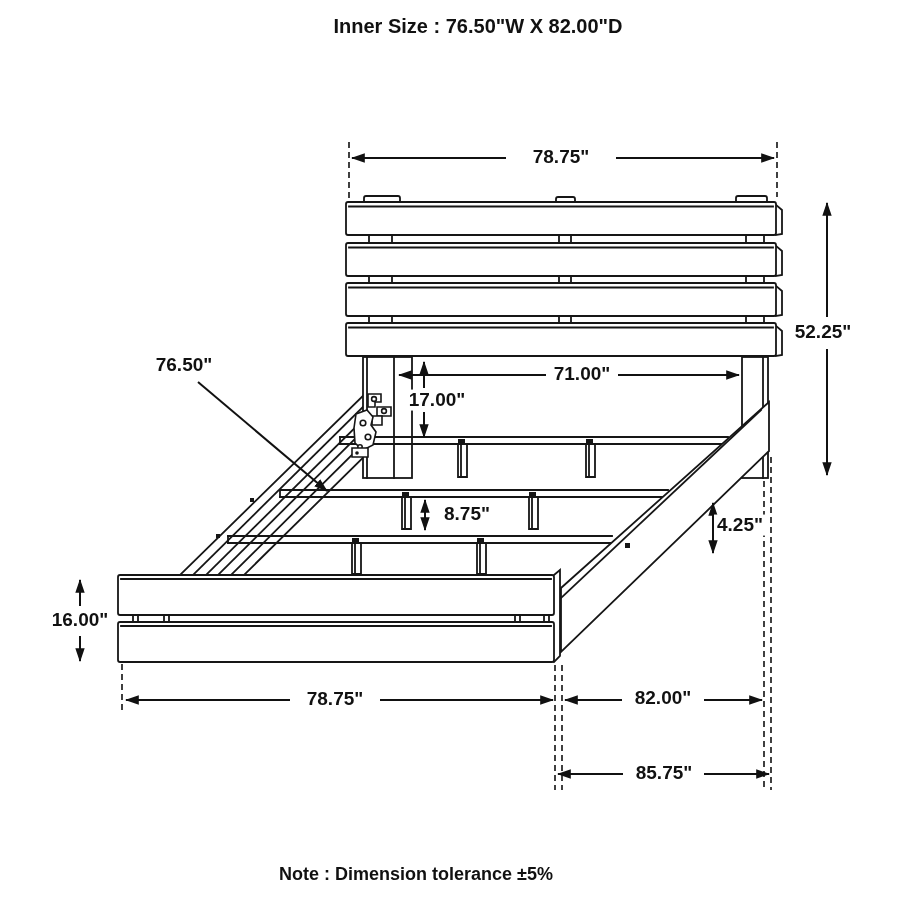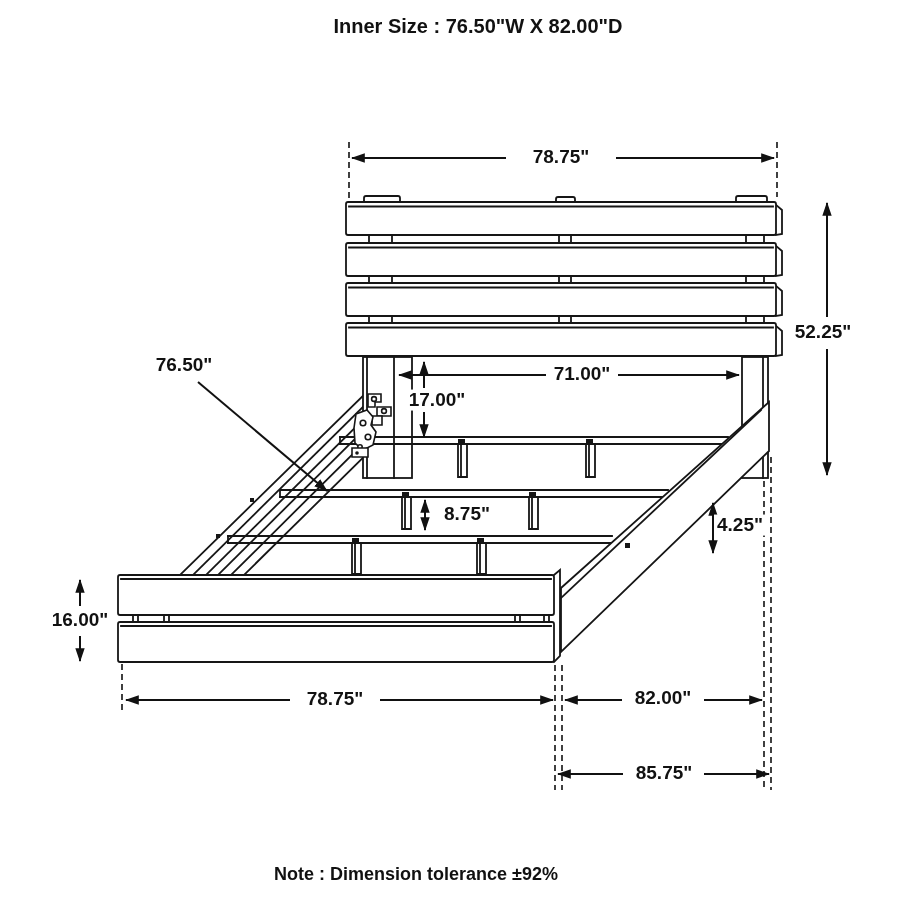--- a/index.html
+++ b/index.html
@@ -242,14 +242,14 @@
   <span class="dim-label" style="left:582px;top:374px">71.00"</span>
   <span class="dim-label" style="left:437px;top:400px">17.00"</span>
   <span class="dim-label" style="left:184px;top:365px">76.50"</span>
   <span class="dim-label" style="left:467px;top:514px">8.75"</span>
   <span class="dim-label" style="left:740px;top:525px">4.25"</span>
   <span class="dim-label" style="left:80px;top:620px">16.00"</span>
   <span class="dim-label" style="left:335px;top:699px">78.75"</span>
   <span class="dim-label" style="left:663px;top:698px">82.00"</span>
   <span class="dim-label" style="left:664px;top:773px">85.75"</span>
 
-  <div class="page-note" style="left:416px;top:874px">Note : Dimension tolerance ±92%</div>
+  <div class="page-note" style="left:416px;top:874px">Note : Dimension tolerance ±5%</div>
 </div>
 
 </body></html>

